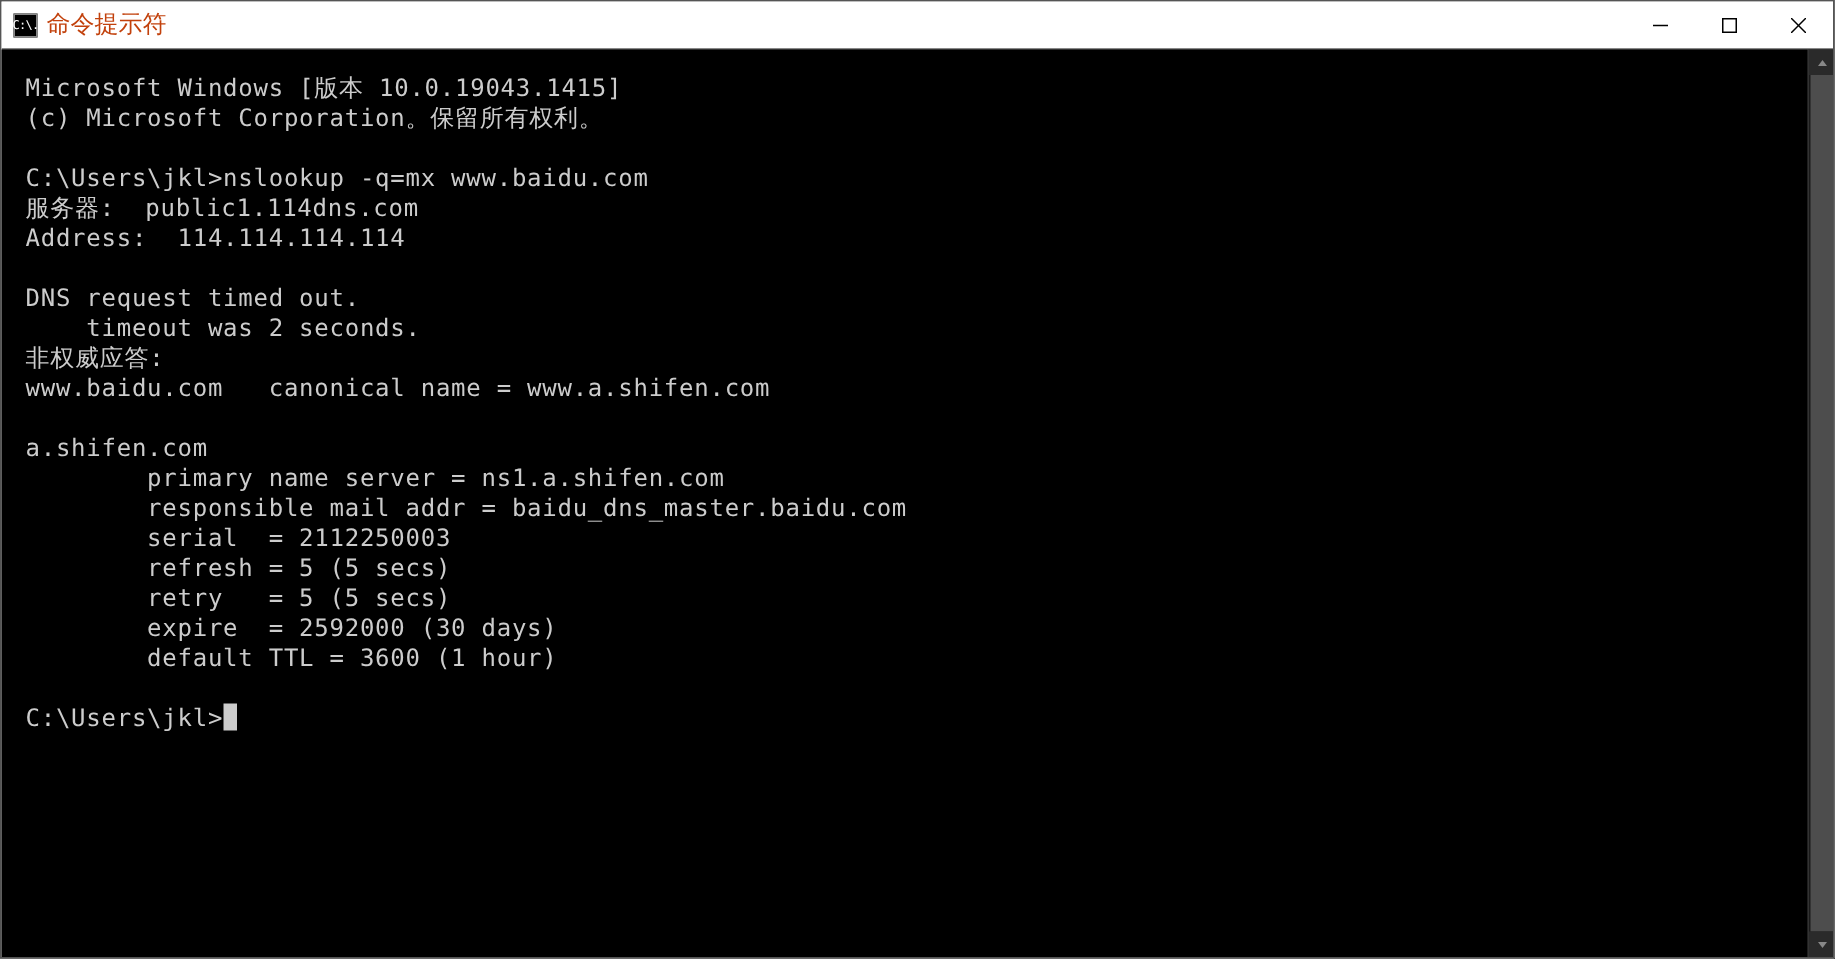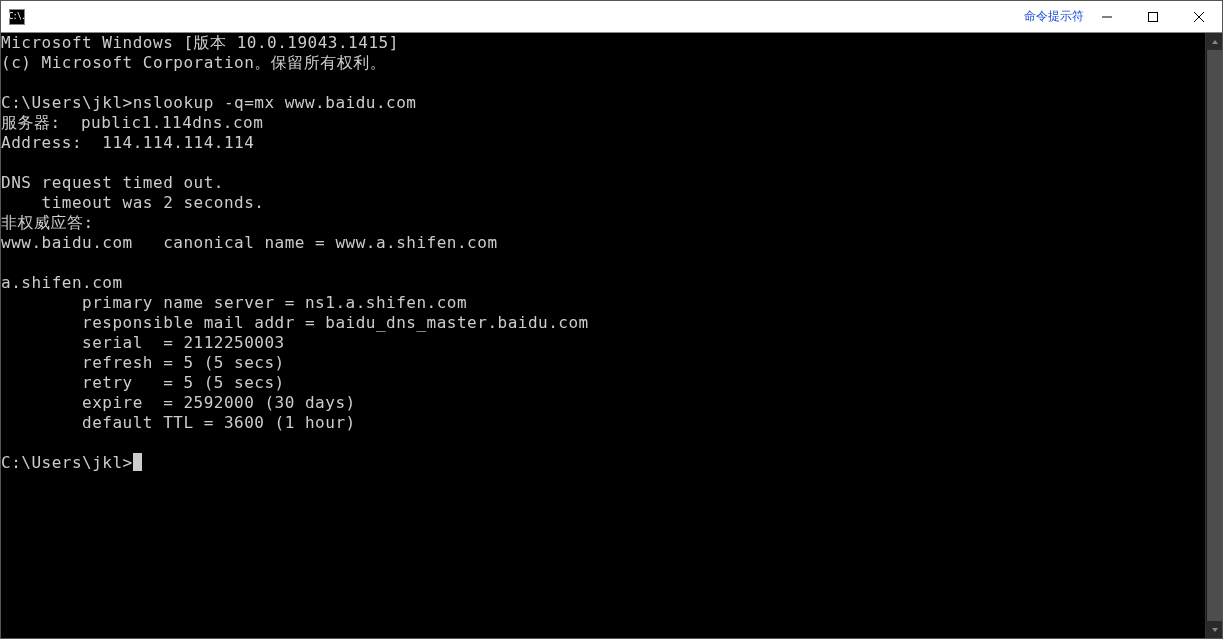--- a/index.html
+++ b/index.html
@@ -27,24 +27,23 @@
       display: inline-flex;
       align-items: center;
       justify-content: center;
       color: #fff;
       font-size: 8px;
       font-family: monospace;
       border: 1px solid #888;
       letter-spacing: -0.5px;
     }
     .title-text {
-      font-size: 12px;
-      color: #1d4ed8;
+      font-size: 16px;
+      color: #c2410c;
       flex: 1;
-      text-align: right;
     }
     .win-controls {
       display: flex;
       height: 100%;
     }
     .win-btn {
       width: 46px;
       height: 100%;
       display: flex;
       align-items: center;
@@ -60,21 +59,21 @@
       background: #000;
     }
     .terminal {
       background: #000000;
       color: #cccccc;
       font-family: "NSimSun", "SimSun", "Consolas", monospace;
       font-size: 16px;
       line-height: 20px;
       white-space: pre;
       flex: 1;
-      padding: 0;
+      padding: 16px;
       letter-spacing: 0.5px;
       overflow: hidden;
     }
     .scrollbar-track {
       width: 17px;
       background: #1a1a1a;
       position: relative;
       border-left: 1px solid #333;
     }
     .scrollbar-arrow {

